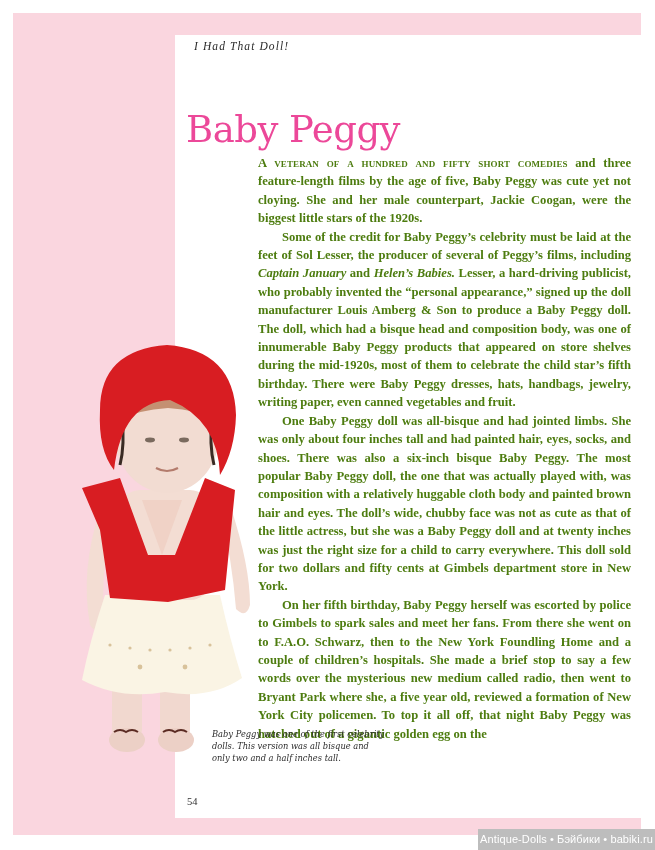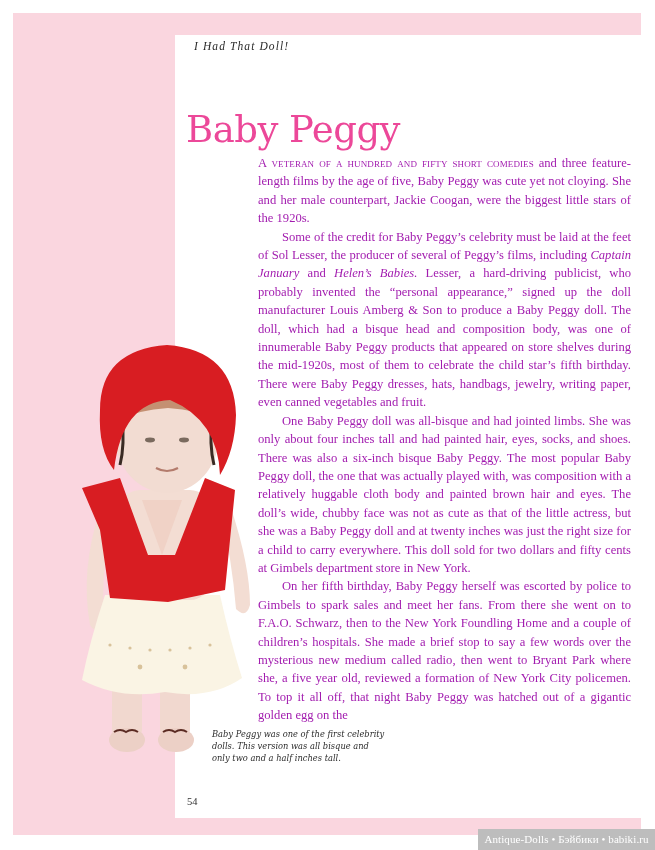--- a/index.html
+++ b/index.html
@@ -24,21 +24,22 @@
       position: absolute; left: 186px; top: 72px;
       font-family: "DejaVu Serif", serif;
       font-size: 37px; color: #ec4899; letter-spacing: -0.5px;
       font-weight: normal;
       margin-top: 36px;
     }
 
     .body-text {
       position: absolute; left: 258px; top: 154px; width: 373px;
       font-size: 12.6px; line-height: 18.4px; text-align: justify;
-      color: #a21caf;
+      color: #4d7c0f;
+      font-weight: bold;
     }
     .body-text p { text-indent: 0; }
     .body-text p + p { text-indent: 24px; }
     .smallcaps { font-variant: small-caps; letter-spacing: 0.1px; }
     .body-text em { font-style: italic; }
 
     .doll {
       position: absolute; left: 70px; top: 340px; width: 190px; height: 430px;
     }
 
@@ -49,21 +50,21 @@
     }
 
     .page-number {
       position: absolute; left: 187px; top: 796px;
       font-size: 10.5px; color: #333;
     }
 
     .watermark {
       position: absolute; left: 478px; top: 829px; width: 177px; height: 21px;
       background: #bdbdbd; color: #ffffff;
-      font-family: Liberation Serif, serif; font-size: 11px;
+      font-family: Liberation Sans, sans-serif; font-size: 11px;
       line-height: 21px; text-align: center; letter-spacing: 0.1px;
     }
   </style>
 </head>
 <body>
 
 <div class="pink-frame"></div>
 <div class="white-panel"></div>
 
 <div class="running-head">I Had That Doll!</div>

